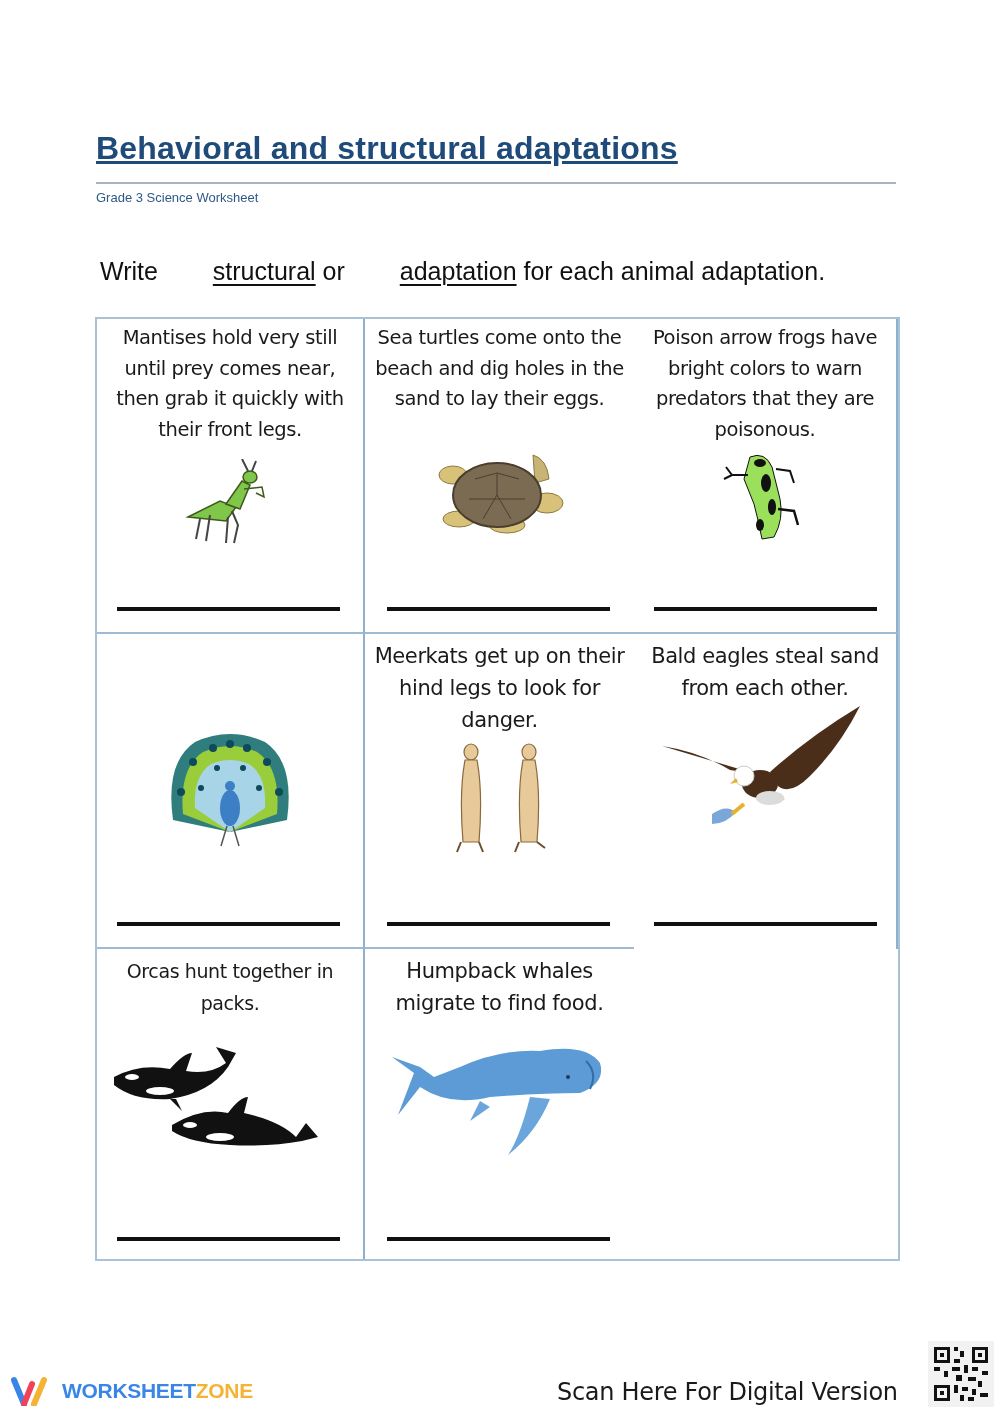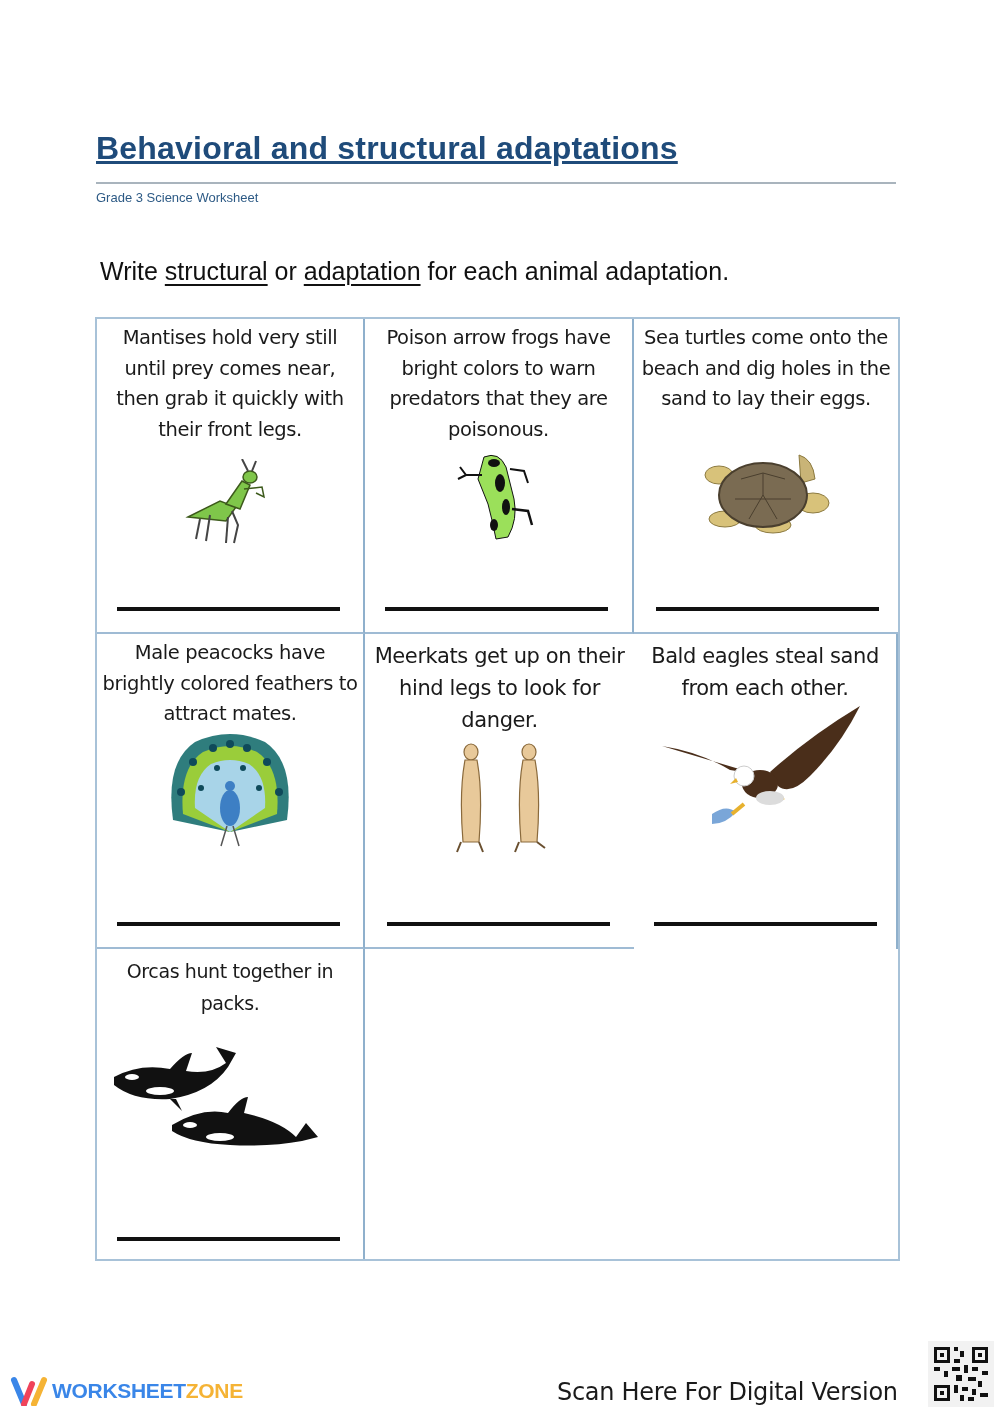--- a/index.html
+++ b/index.html
@@ -1,32 +1,32 @@
 <!DOCTYPE html>
 <html><head>
 <meta charset="utf-8">
 <style>
   html, body { margin:0; padding:0; background:#ffffff; }
   body { width:1000px; height:1413px; position:relative; overflow:hidden; font-family:"Liberation Sans", sans-serif; }
   .title { position:absolute; left:96px; top:130px; font-size:32px; font-weight:bold; color:#1f4b7a; letter-spacing:0.2px;text-decoration:underline; }
   .title-rule { position:absolute; left:96px; top:182px; width:800px; height:2px; background:#a9b4bd; }
   .subtitle { position:absolute; left:96px; top:190px; font-size:13px; color:#2d5a85; }
   .instruction { position:absolute; left:100px; top:257px; font-size:25px; color:#111; }
-  .instruction u { text-decoration:underline; text-underline-offset:4px; text-decoration-thickness:2px; }
+  .instruction u { text-decoration:underline; text-underline-offset:4px; text-decoration-thickness:2px;margin-left:48px; }
   .grid { position:absolute; left:95px; top:317px; width:805px; height:944px; border:2px solid #a8c2d8; box-sizing:border-box;
           display:grid; grid-template-columns:268px 269px 264px; grid-template-rows:315px 315px 310px; }
   .cell { border-right:2px solid #8fb0cc; border-bottom:2px solid #9fbbd4; position:relative; box-sizing:border-box;padding-left:25px; }
   .cell.c3 { border-right:none; }
   .cell.r3 { border-bottom:none; }
   .cell .text { position:absolute; left:4px; right:4px; top:4px; text-align:center; font-family:"DejaVu Sans", sans-serif; font-size:19.5px; line-height:30.5px; color:#1a1a1a; letter-spacing:-0.4px; }
   .cell .text.big { font-size:21px; line-height:32px; }
   .cell .pic { position:absolute; left:0; right:0; display:flex; justify-content:center; }
   .cell .answer-line { position:absolute; left:20px; width:223px; height:4px; background:#111; }
   .footer-logo { position:absolute; left:10px; top:1376px; display:flex; align-items:center; }
-  .logo-text { font-size:21px; font-weight:bold; letter-spacing:-0.3px; margin-left:2px; }
+  .logo-text { font-size:21px; font-weight:bold; letter-spacing:-0.3px; margin-left:12px; }
   .logo-text .a { color:#3a86e8; }
   .logo-text .b { color:#f5b335; }
   .scan { position:absolute; left:557px; top:1378px; font-family:"DejaVu Sans", sans-serif; font-size:24px; color:#1a1a1a; letter-spacing:-0.3px; }
   .qr { position:absolute; left:928px; top:1341px; width:66px; height:66px; background:#f2f2f2; }
 </style>
 </head>
 <body>
 
 <div class="title">Behavioral and structural adaptations</div>
 <div class="title-rule"></div>
@@ -50,58 +50,57 @@
           <path d="M30 60 L26 80"></path>
             <path d="M40 56 L36 82"></path>
           <path d="M62 52 L68 66 L64 84"></path>
             <path d="M58 58 L56 84"></path>
           <path d="M78 12 L72 0"></path>
             <path d="M82 12 L86 2"></path>
         </g>
       </svg>
     </div>
     <div class="answer-line" style="top:288px;"></div>
+  </div>
+
+  <div class="cell c3">
+    <div class="text">Sea turtles come onto the beach and dig holes in the sand to lay their eggs.</div>
+    <div class="pic" style="top:130px;">
+      <svg width="130" height="90" viewBox="0 0 130 90">
+        <path d="M98 6 Q112 10 114 30 L100 34 Z" fill="#c9b477" stroke="#8c7a40"></path>
+        <ellipse cx="18" cy="26" rx="14" ry="9" fill="#d8c27a" stroke="#8c7a40"></ellipse>
+        <ellipse cx="112" cy="54" rx="16" ry="10" fill="#d8c27a" stroke="#8c7a40"></ellipse>
+        <ellipse cx="24" cy="70" rx="16" ry="8" fill="#d8c27a" stroke="#8c7a40"></ellipse>
+        <ellipse cx="72" cy="76" rx="18" ry="8" fill="#d8c27a" stroke="#8c7a40"></ellipse>
+        <ellipse cx="62" cy="46" rx="44" ry="32" fill="#7a6b52" stroke="#4a3f2e" stroke-width="2"></ellipse>
+        <path d="M40 30 L62 24 L84 30 M34 50 L90 50 M48 70 L62 46 L76 70 M62 24 L62 46" stroke="#4a3f2e" fill="none"></path>
+      </svg>
+    </div>
+    <div class="answer-line" style="top:288px; left:22px;"></div>
   </div>
 
   <div class="cell">
     <div class="text">Poison arrow frogs have bright colors to warn predators that they are poisonous.</div>
     <div class="pic" style="top:130px;">
       <svg width="110" height="95" viewBox="0 0 110 95">
         <path d="M40 8 Q55 2 62 18 L70 50 Q74 70 64 88 L52 90 Q48 70 44 55 L34 30 Z" fill="#9be05a" stroke="#111" stroke-width="1"></path>
         <ellipse cx="50" cy="14" rx="6" ry="4" fill="#111"></ellipse>
         <ellipse cx="56" cy="34" rx="5" ry="9" fill="#111"></ellipse>
         <ellipse cx="62" cy="58" rx="4" ry="8" fill="#111"></ellipse>
         <ellipse cx="50" cy="76" rx="4" ry="6" fill="#111"></ellipse>
         <path d="M38 26 L22 26 L16 18 M22 26 L14 30" stroke="#111" stroke-width="2" fill="none"></path>
         <path d="M66 20 L80 22 L84 34" stroke="#111" stroke-width="2" fill="none"></path>
         <path d="M68 60 L84 62 L88 76" stroke="#111" stroke-width="2.5" fill="none"></path>
       </svg>
     </div>
     <div class="answer-line" style="top:288px;"></div>
   </div>
 
-  <div class="cell c3">
-    <div class="text">Sea turtles come onto the beach and dig holes in the sand to lay their eggs.</div>
-    <div class="pic" style="top:130px;">
-      <svg width="130" height="90" viewBox="0 0 130 90">
-        <path d="M98 6 Q112 10 114 30 L100 34 Z" fill="#c9b477" stroke="#8c7a40"></path>
-        <ellipse cx="18" cy="26" rx="14" ry="9" fill="#d8c27a" stroke="#8c7a40"></ellipse>
-        <ellipse cx="112" cy="54" rx="16" ry="10" fill="#d8c27a" stroke="#8c7a40"></ellipse>
-        <ellipse cx="24" cy="70" rx="16" ry="8" fill="#d8c27a" stroke="#8c7a40"></ellipse>
-        <ellipse cx="72" cy="76" rx="18" ry="8" fill="#d8c27a" stroke="#8c7a40"></ellipse>
-        <ellipse cx="62" cy="46" rx="44" ry="32" fill="#7a6b52" stroke="#4a3f2e" stroke-width="2"></ellipse>
-        <path d="M40 30 L62 24 L84 30 M34 50 L90 50 M48 70 L62 46 L76 70 M62 24 L62 46" stroke="#4a3f2e" fill="none"></path>
-      </svg>
-    </div>
-    <div class="answer-line" style="top:288px; left:22px;"></div>
-  </div>
-
 
   <div class="cell">
-    <div class="text">Male peacocks have brightly colored feathers to attract mates.</div>
     <div class="pic" style="top:98px;">
       <svg width="130" height="120" viewBox="0 0 130 120">
         <path d="M65 100 L8 88 Q0 30 30 10 Q65 -6 100 10 Q130 30 122 88 Z" fill="#2f7d7d"></path>
         <path d="M65 100 L18 82 Q14 36 38 20 Q65 8 92 20 Q116 36 112 82 Z" fill="#9acd3a"></path>
         <path d="M65 100 L30 76 Q28 44 46 32 Q65 24 84 32 Q102 44 100 76 Z" fill="#a8d4e8"></path>
         <g fill="#0f4a5a">
           <circle cx="16" cy="60" r="4"></circle>
             <circle cx="28" cy="30" r="4"></circle>
             <circle cx="48" cy="16" r="4"></circle>
             <circle cx="65" cy="12" r="4"></circle>
@@ -168,20 +167,33 @@
           <ellipse cx="22" cy="36" rx="7" ry="3"></ellipse>
           <ellipse cx="50" cy="50" rx="14" ry="4"></ellipse>
           <ellipse cx="80" cy="84" rx="7" ry="3"></ellipse>
           <ellipse cx="110" cy="96" rx="14" ry="4"></ellipse>
         </g>
       </svg>
     </div>
     <div class="answer-line" style="top:288px;"></div>
   </div>
 
+  <div class="cell c3 r3">
+    <div class="text" style="font-size:21px; line-height:32px; top:6px;">Humpback whales migrate to find food.</div>
+    <div class="pic" style="top:88px;">
+      <svg width="220" height="130" viewBox="0 0 220 130">
+        <path d="M2 20 L24 36 L8 78 L30 50 Q60 70 100 60 Q150 56 190 56 Q216 46 210 26 Q196 6 150 14 Q110 12 70 30 L44 40 L30 30 Z" fill="#4a90d0" opacity="0.9"></path>
+        <path d="M90 64 L80 84 L100 70 Z" fill="#6aa6dc"></path>
+        <path d="M140 60 Q130 100 118 118 Q146 96 160 62 Z" fill="#6aa6dc"></path>
+        <path d="M196 24 Q208 36 200 52" stroke="#2f6ea8" stroke-width="2" fill="none"></path>
+        <circle cx="178" cy="40" r="2" fill="#1b3d5e"></circle>
+      </svg>
+    </div>
+    <div class="answer-line" style="top:288px; left:22px;"></div>
+  </div>
 
 </div>
 
 <div class="footer-logo">
   <svg width="40" height="30" viewBox="0 0 40 30">
     <path d="M4 4 L14 28" stroke="#3a86e8" stroke-width="6" stroke-linecap="round"></path>
     <path d="M14 28 L22 8" stroke="#f0435a" stroke-width="6" stroke-linecap="round"></path>
     <path d="M24 28 L34 4" stroke="#f5b335" stroke-width="6" stroke-linecap="round"></path>
   </svg>
   <div class="logo-text"><span class="a">WORKSHEET</span><span class="b">ZONE</span></div>

